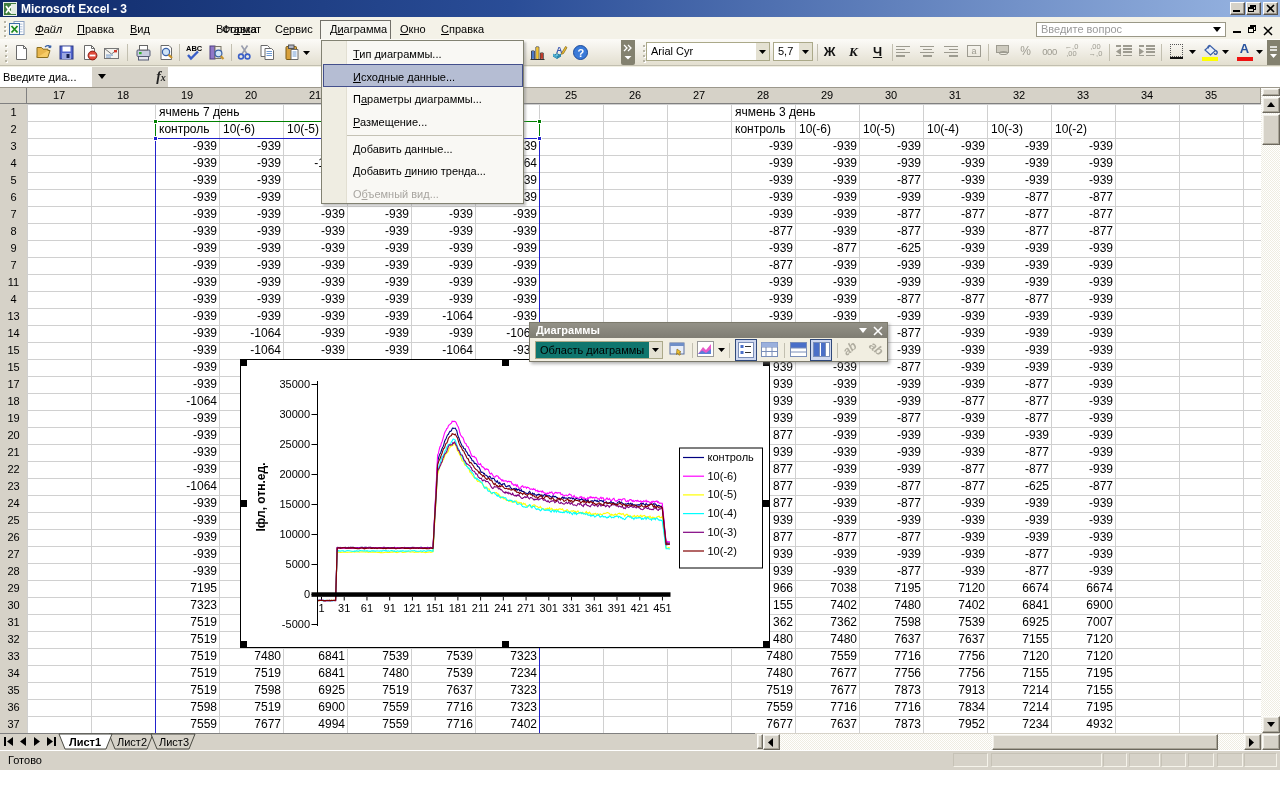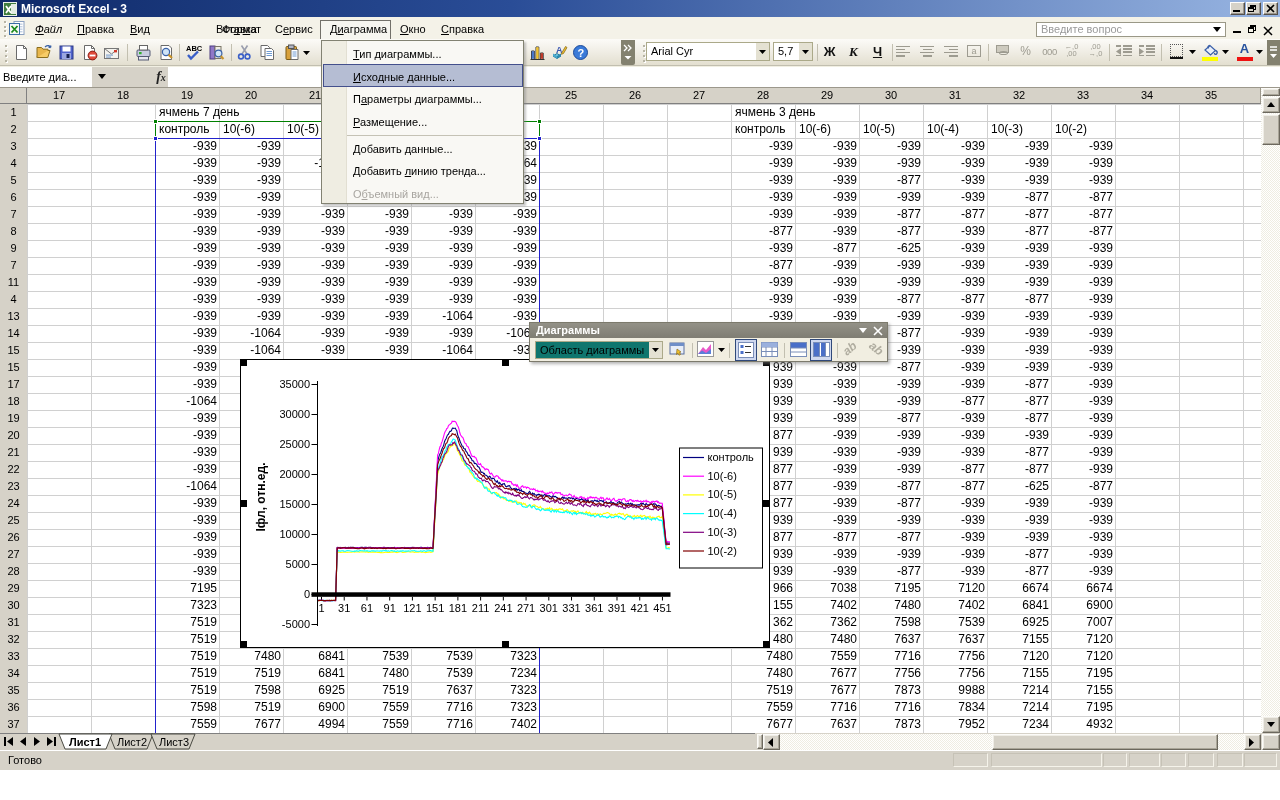--- a/index.html
+++ b/index.html
@@ -649,21 +649,21 @@
 <div class="cell num" style="left:1052px;top:648px;width:63px;">7120</div>
 <div class="cell num" style="left:732px;top:665px;width:63px;">7480</div>
 <div class="cell num" style="left:796px;top:665px;width:63px;">7677</div>
 <div class="cell num" style="left:860px;top:665px;width:63px;">7756</div>
 <div class="cell num" style="left:924px;top:665px;width:63px;">7756</div>
 <div class="cell num" style="left:988px;top:665px;width:63px;">7155</div>
 <div class="cell num" style="left:1052px;top:665px;width:63px;">7195</div>
 <div class="cell num" style="left:732px;top:682px;width:63px;">7519</div>
 <div class="cell num" style="left:796px;top:682px;width:63px;">7677</div>
 <div class="cell num" style="left:860px;top:682px;width:63px;">7873</div>
-<div class="cell num" style="left:924px;top:682px;width:63px;">9988</div>
+<div class="cell num" style="left:924px;top:682px;width:63px;">7913</div>
 <div class="cell num" style="left:988px;top:682px;width:63px;">7214</div>
 <div class="cell num" style="left:1052px;top:682px;width:63px;">7155</div>
 <div class="cell num" style="left:732px;top:699px;width:63px;">7559</div>
 <div class="cell num" style="left:796px;top:699px;width:63px;">7716</div>
 <div class="cell num" style="left:860px;top:699px;width:63px;">7716</div>
 <div class="cell num" style="left:924px;top:699px;width:63px;">7834</div>
 <div class="cell num" style="left:988px;top:699px;width:63px;">7214</div>
 <div class="cell num" style="left:1052px;top:699px;width:63px;">7195</div>
 <div class="cell num" style="left:732px;top:716px;width:63px;">7677</div>
 <div class="cell num" style="left:796px;top:716px;width:63px;">7637</div>

